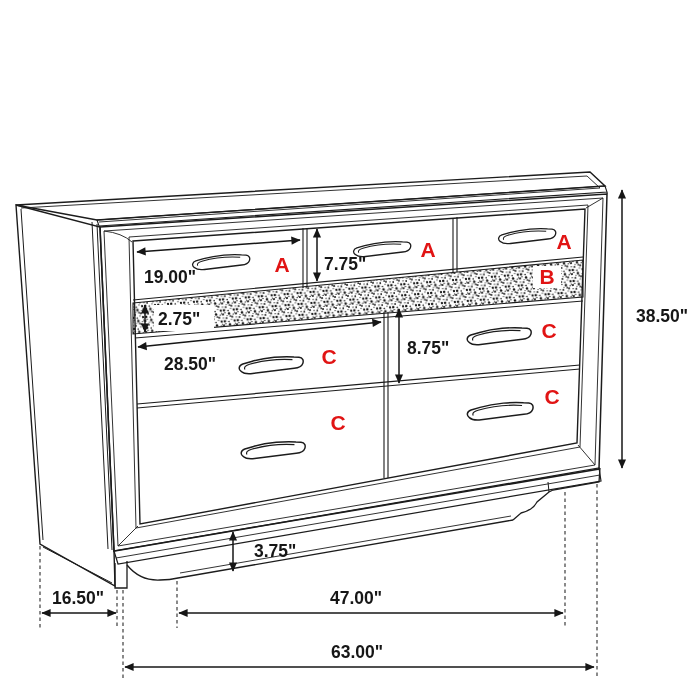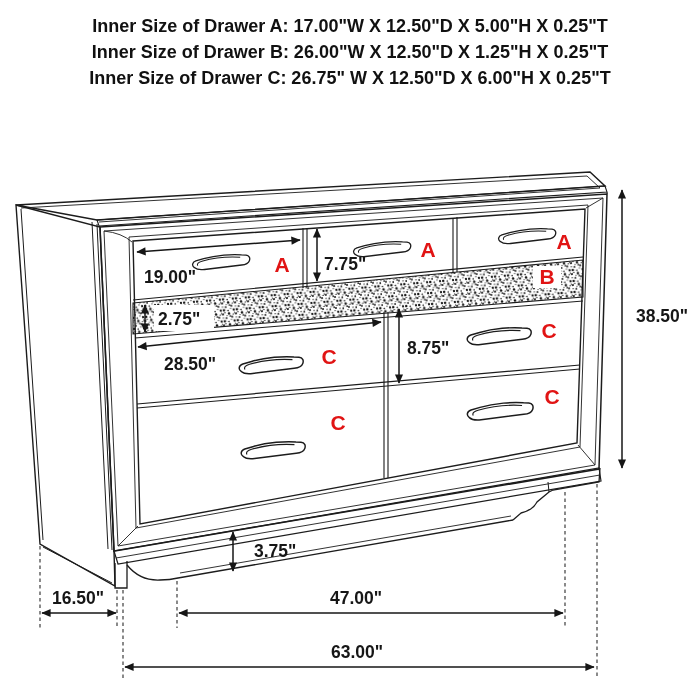--- a/index.html
+++ b/index.html
@@ -12,25 +12,20 @@
   .dim-label{font-size:17.5px;font-weight:bold;fill:#161616;}
   .letter{font-size:21px;font-weight:bold;}
   .dimline{stroke:#161616;stroke-width:1.5;fill:none;}
   .dotted{stroke:#2a2a2a;stroke-width:1.1;stroke-dasharray:3.5 3;fill:none;}
 </style>
 </head>
 <body>
 
 <div class="page">
 
-  <div class="header">
-    <div>Inner Size of Drawer A: 17.00"W X 12.50"D X 5.00"H X 0.25"T</div>
-    <div>Inner Size of Drawer B: 26.00"W X 12.50"D X 1.25"H X 0.25"T</div>
-    <div>Inner Size of Drawer C: 26.75" W X 12.50"D X 6.00"H X 0.25"T</div>
-  </div>
 
   <svg width="700" height="700" viewBox="0 0 700 700">
     <defs>
       <marker id="arr" viewBox="0 0 10 10" refX="9.3" refY="5" markerWidth="8" markerHeight="6.6" orient="auto-start-reverse" markerUnits="strokeWidth">
         <path d="M0.6,0.9 L10,5 L0.6,9.1 Z" fill="#161616"></path>
       </marker>
 
       <pattern id="stip" width="13" height="11" patternUnits="userSpaceOnUse" patternTransform="rotate(-4.8)">
         <g fill="#151515">
           <circle cx="1" cy="2" r="1.1"></circle>

